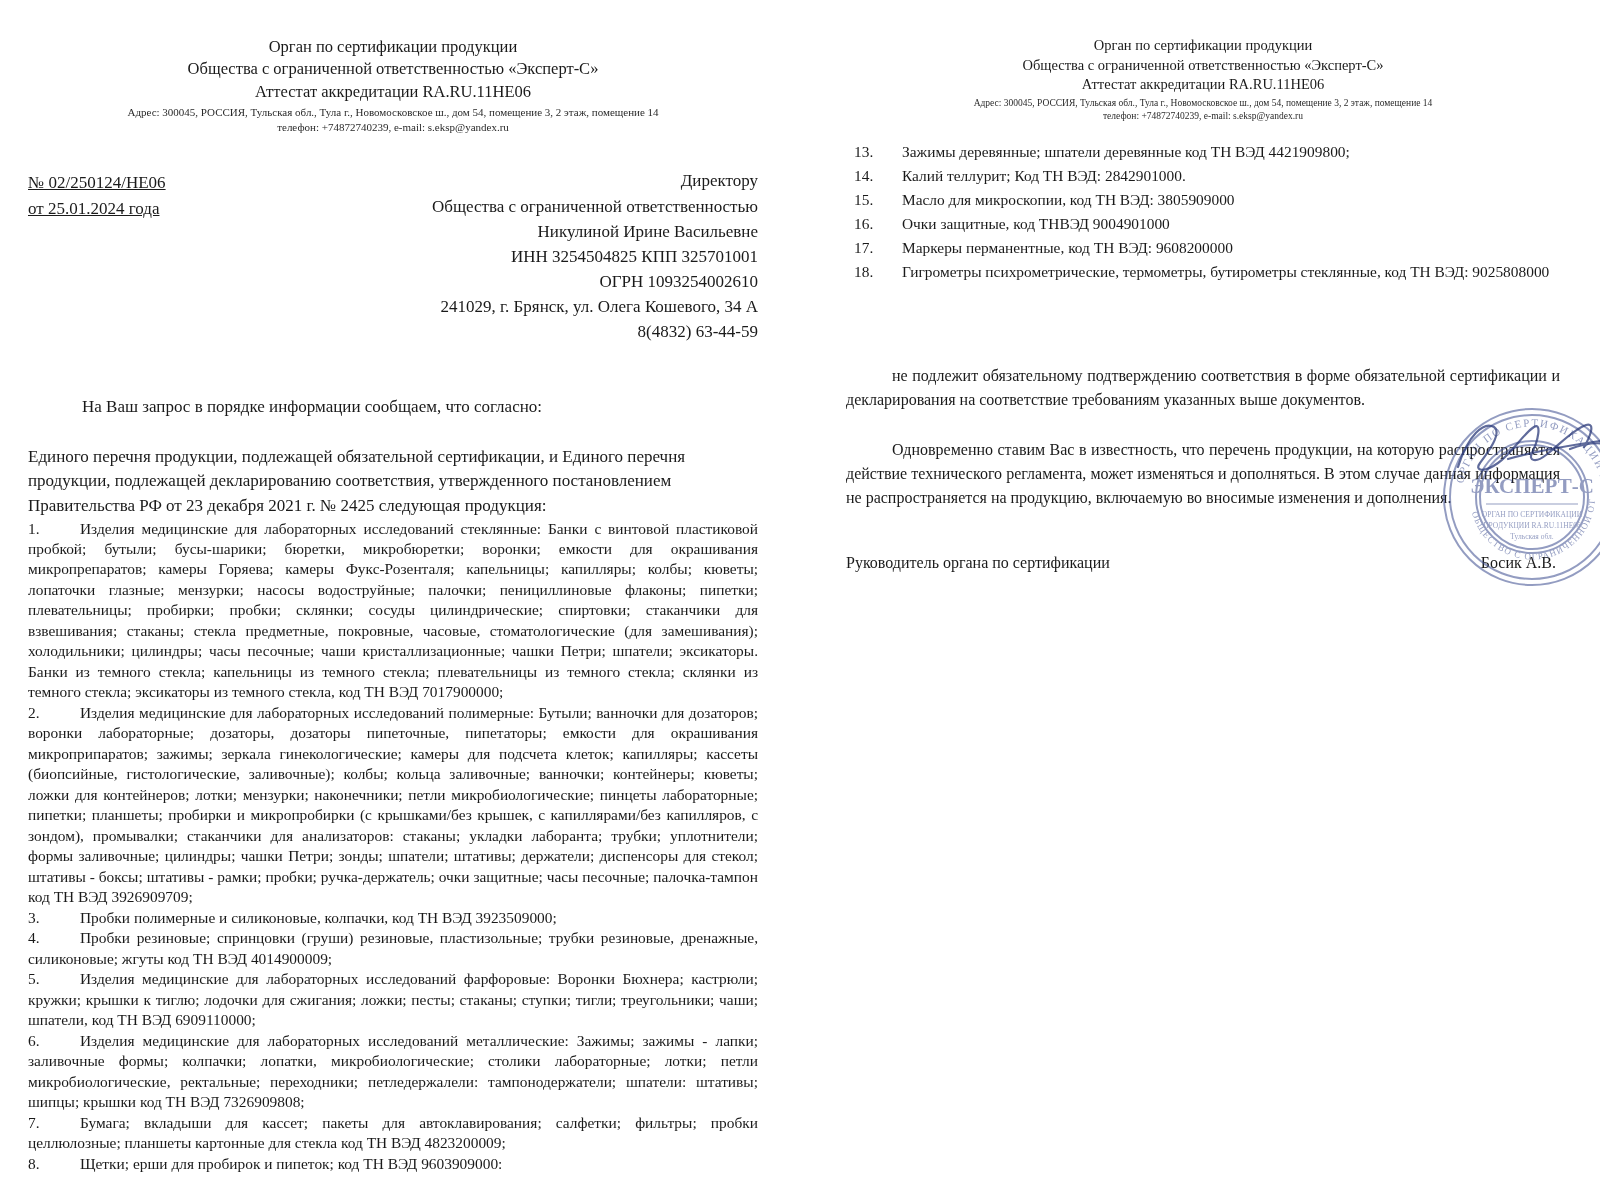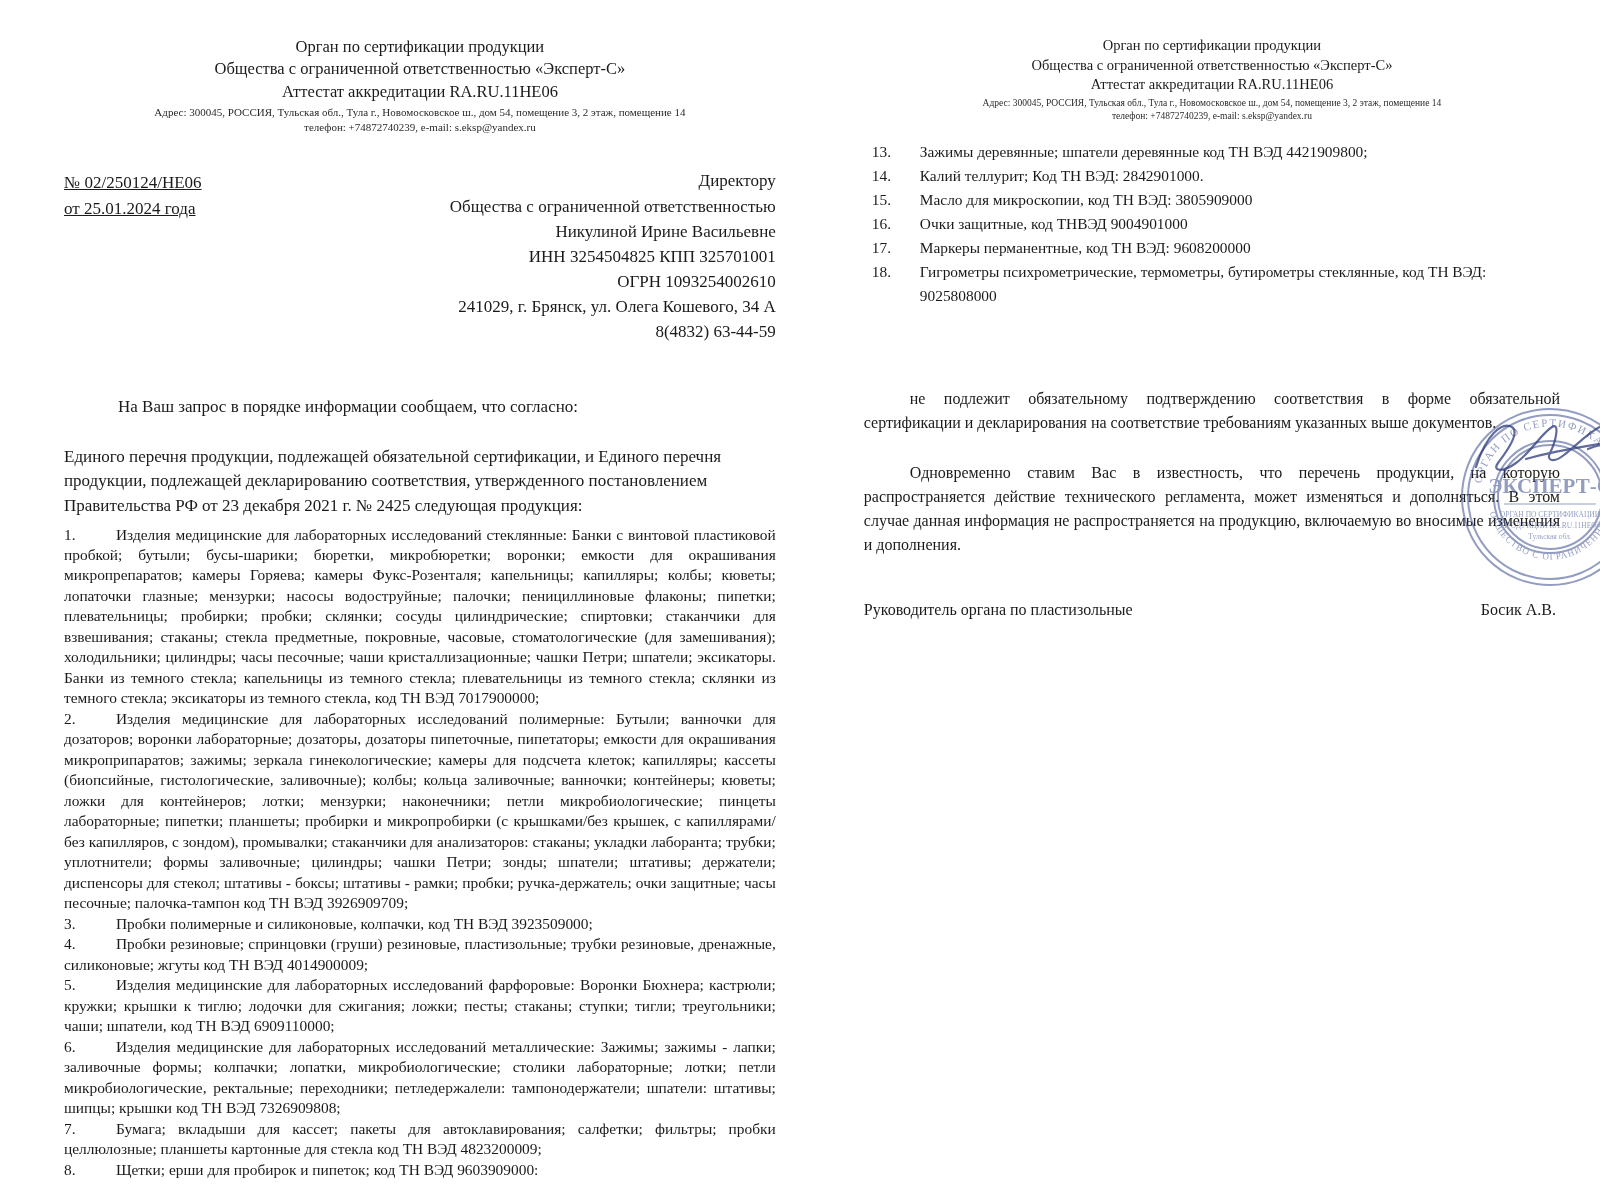--- a/index.html
+++ b/index.html
@@ -14,21 +14,20 @@
     color: #1a1a1a;
     position: relative;
     overflow: hidden;
   }
   .page {
     width: 1600px;
     height: 1200px;
     position: relative;
     display: flex;
     box-sizing: border-box;
-    padding-left: 36px;
   }
   .col {
     position: relative;
     box-sizing: border-box;
   }
   .col-left {
     width: 800px;
     padding: 36px 42px 0 28px;
   }
   .col-right {
@@ -92,21 +91,21 @@
     margin-top: 52px;
     font-size: 17px;
     text-indent: 54px;
   }
   .basis {
     margin-top: 28px;
     font-size: 17px;
     line-height: 1.45;
   }
   .items {
-    margin-top: 6px;
+    margin-top: 0;
     font-size: 15.4px;
     line-height: 1.33;
   }
   .item {
     display: block;
     margin: 0;
     text-align: justify;
   }
   .item .num {
     display: inline-block;
@@ -274,21 +273,21 @@
       <div class="row">
         <div class="num">18.</div>
         <div class="txt">Гигрометры психрометрические, термометры, бутирометры стеклянные, код ТН ВЭД: 9025808000</div>
       </div>
     </div>
 
     <div class="para" style="margin-top:80px">не подлежит обязательному подтверждению соответствия в форме обязательной сертификации и декларирования на соответствие требованиям указанных выше документов.</div>
     <div class="para">Одновременно ставим Вас в известность, что перечень продукции, на которую распространяется действие технического регламента, может изменяться и дополняться. В этом случае данная информация не распространяется на продукцию, включаемую во вносимые изменения и дополнения.</div>
 
     <div class="signature-row">
-      <div class="sign-title">Руководитель органа по пластизольные</div>
+      <div class="sign-title">Руководитель органа по сертификации</div>
       <div class="sign-name">Босик А.В.</div>
     </div>
 
     <div class="stamp">
       <svg viewBox="0 0 185 185" width="185" height="185" xmlns="http://www.w3.org/2000/svg">
         <defs>
           <path id="arcTop" d="M 22,92 A 70,70 0 0 1 163,92"></path>
           <path id="arcBottom" d="M 30,92 A 62,62 0 0 0 155,92"></path>
         </defs>
         <g fill="none" stroke="#3b4c8f" stroke-width="2">

